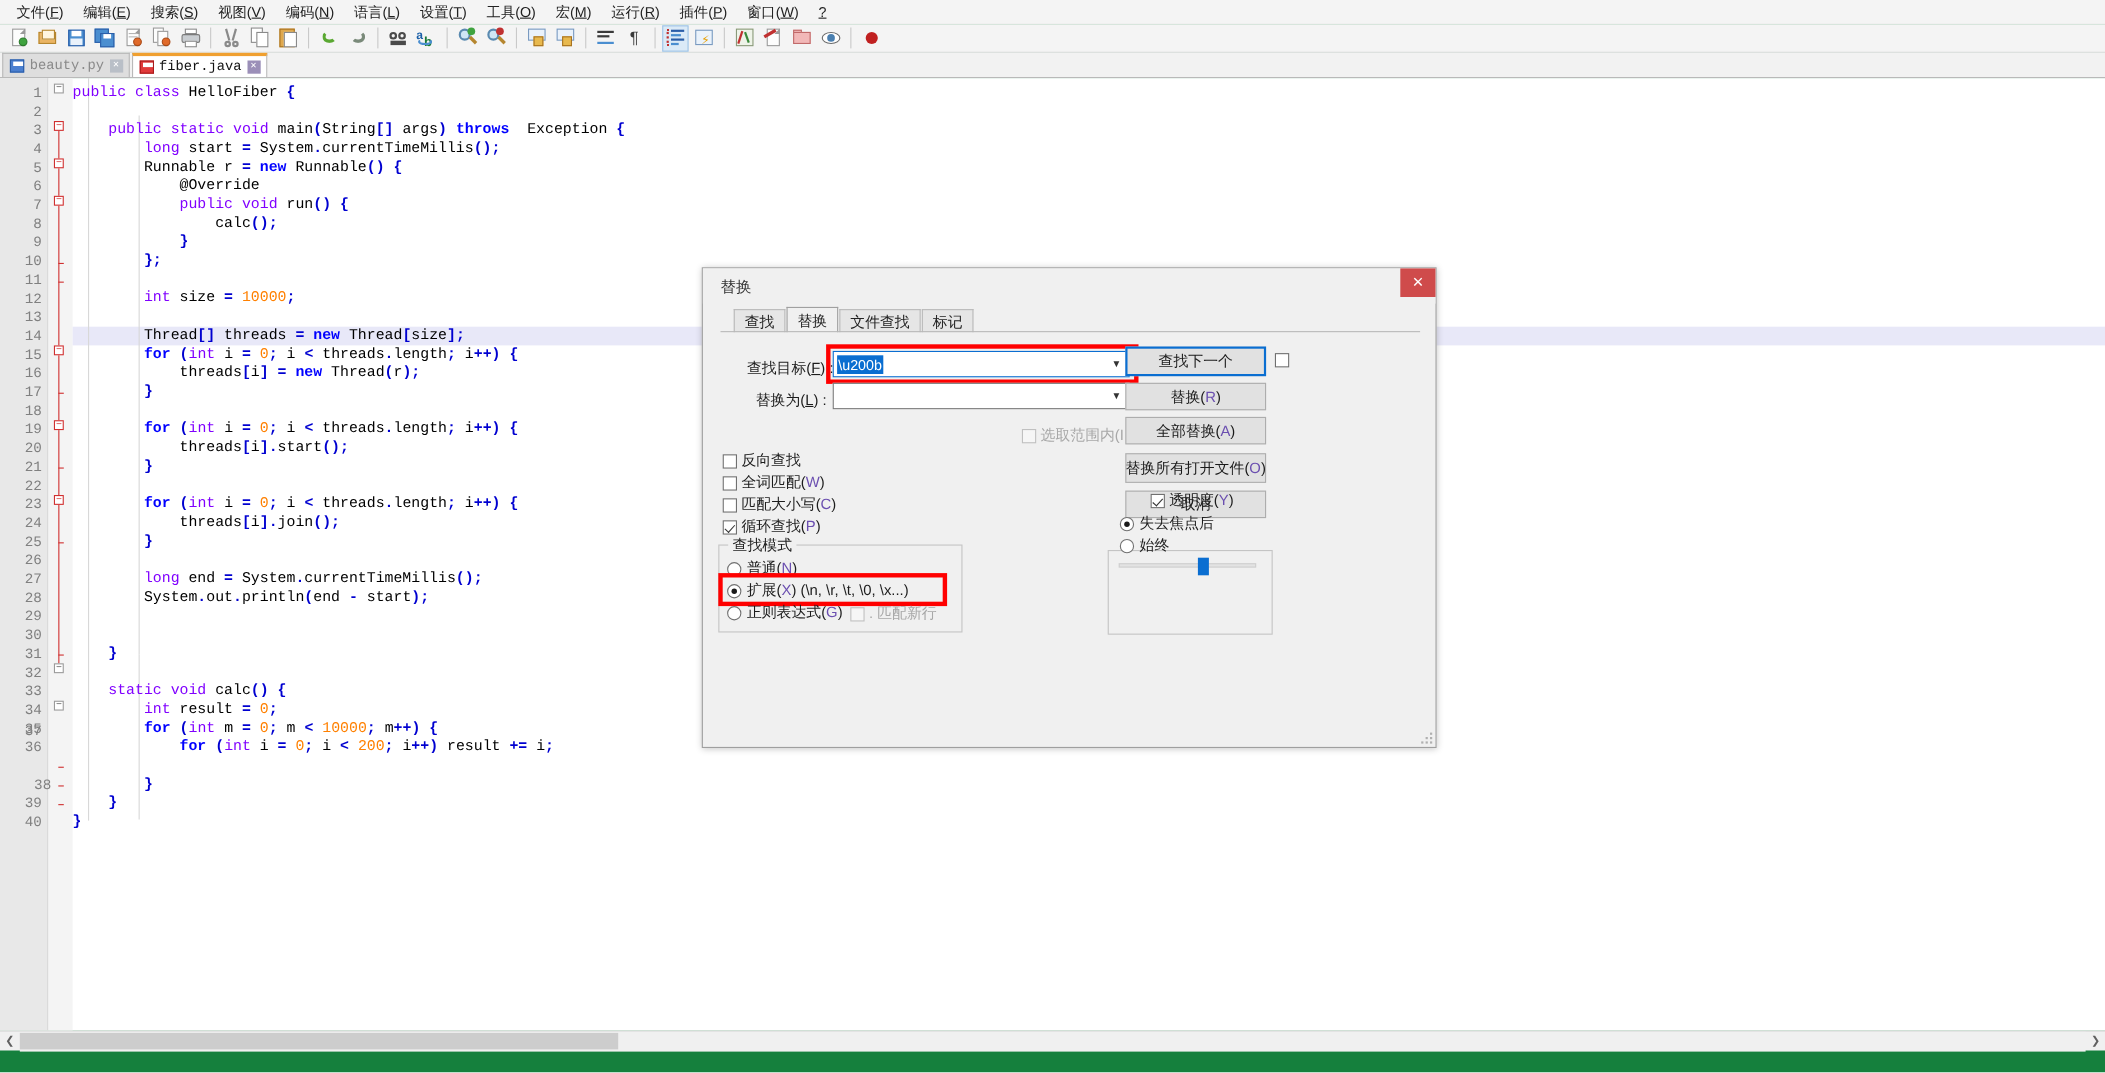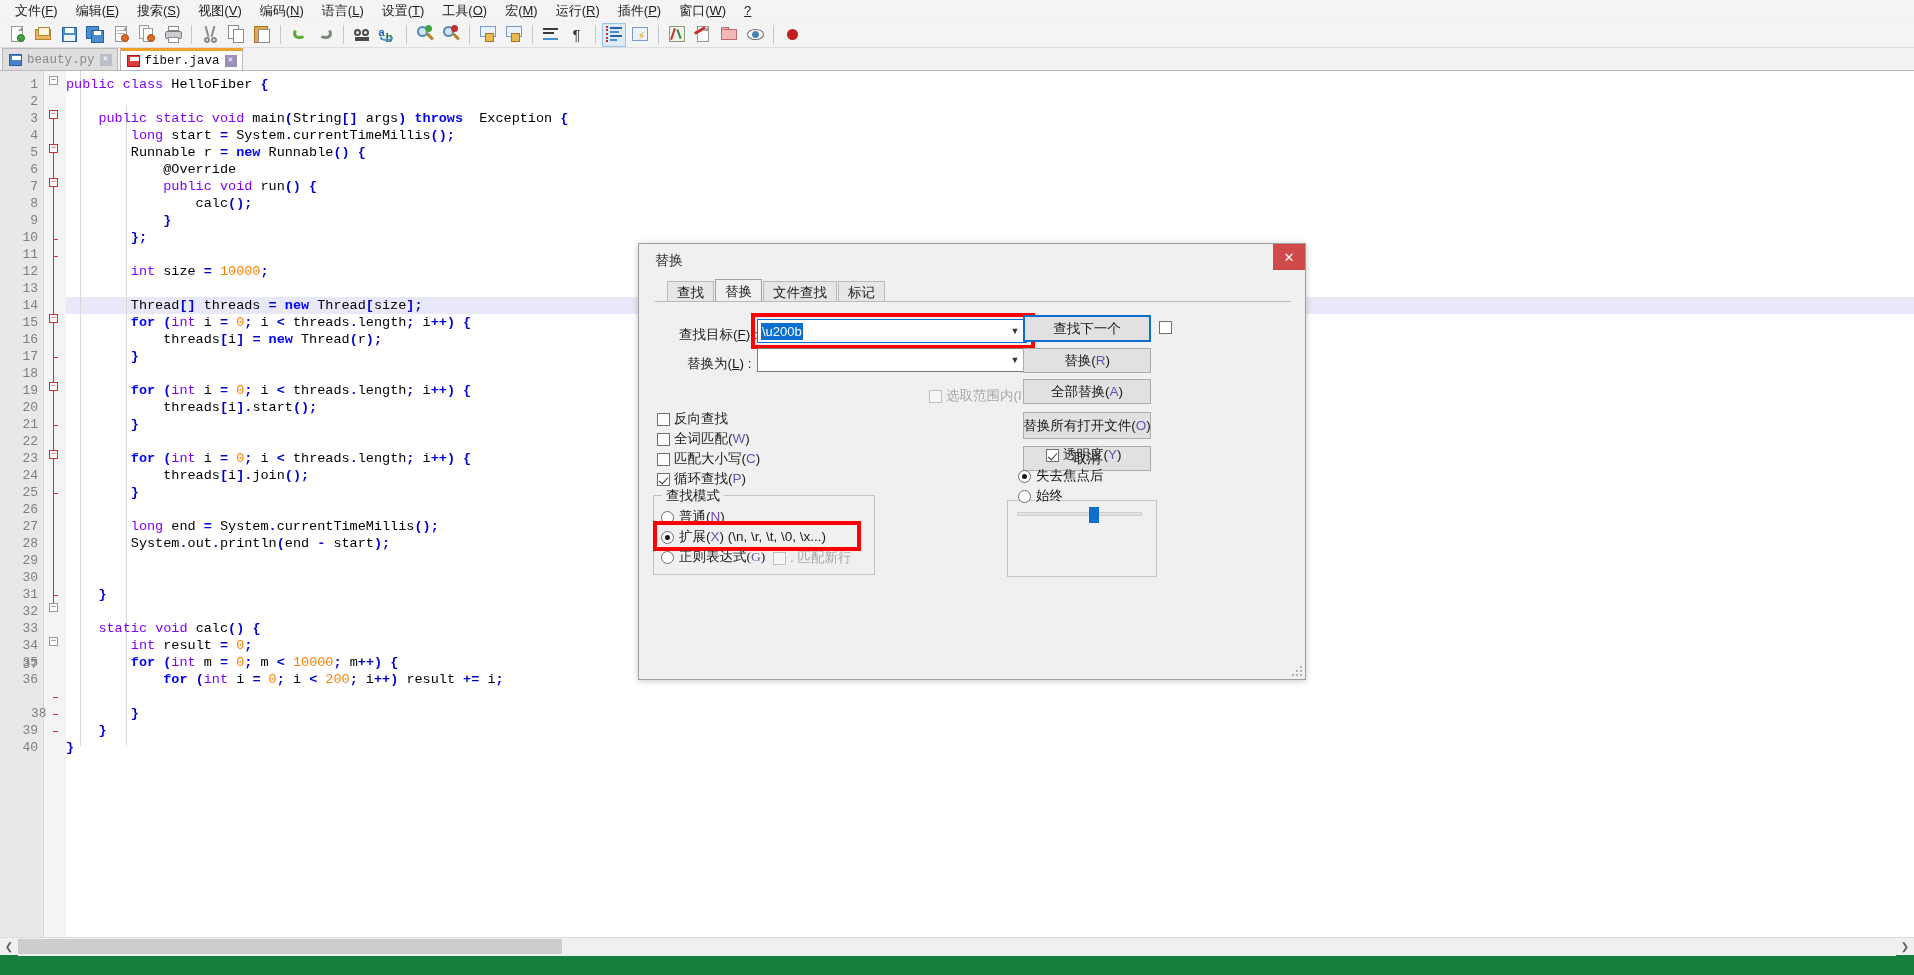--- a/index.html
+++ b/index.html
@@ -648,21 +648,21 @@
     </div>
     <div class="radio" style="left:22px; top:264px;">
       <span class="dot"></span>
       <span><span>普通</span>(<span class="uk mnem">N</span>)</span>
     </div>
     <div class="radio" style="left:22px; top:284px;">
       <span class="dot on"></span>
       <span><span>扩展</span>(<span class="uk mnem">X</span>)<span> (\n, \r, \t, \0, \x...)</span></span>
     </div>
     <div class="redbox" style="left:14px; top:277px; width:208px; height:30px;"></div>
-    <div class="radio" style="left:22px; top:304px;font-family:Liberation Serif, serif;">
+    <div class="radio" style="left:22px; top:304px;">
       <span class="dot"></span>
       <span><span>正则表达式</span>(<span class="uk mnem">G</span>)</span>
     </div>
     <div class="chk disabled" style="left:134px; top:305px;">
       <span class="box"></span>
       <span>. 匹配新行</span>
     </div>
 
     <div class="group" style="left:368px; top:256px; width:150px; height:77px;"></div>
     <div class="chk" style="left:362px; top:201px; top:202px;padding-left:45px;">

